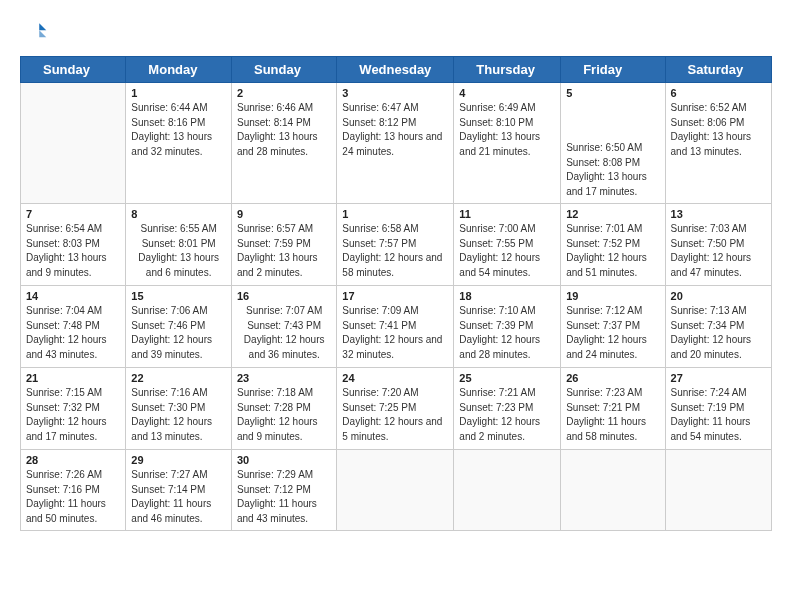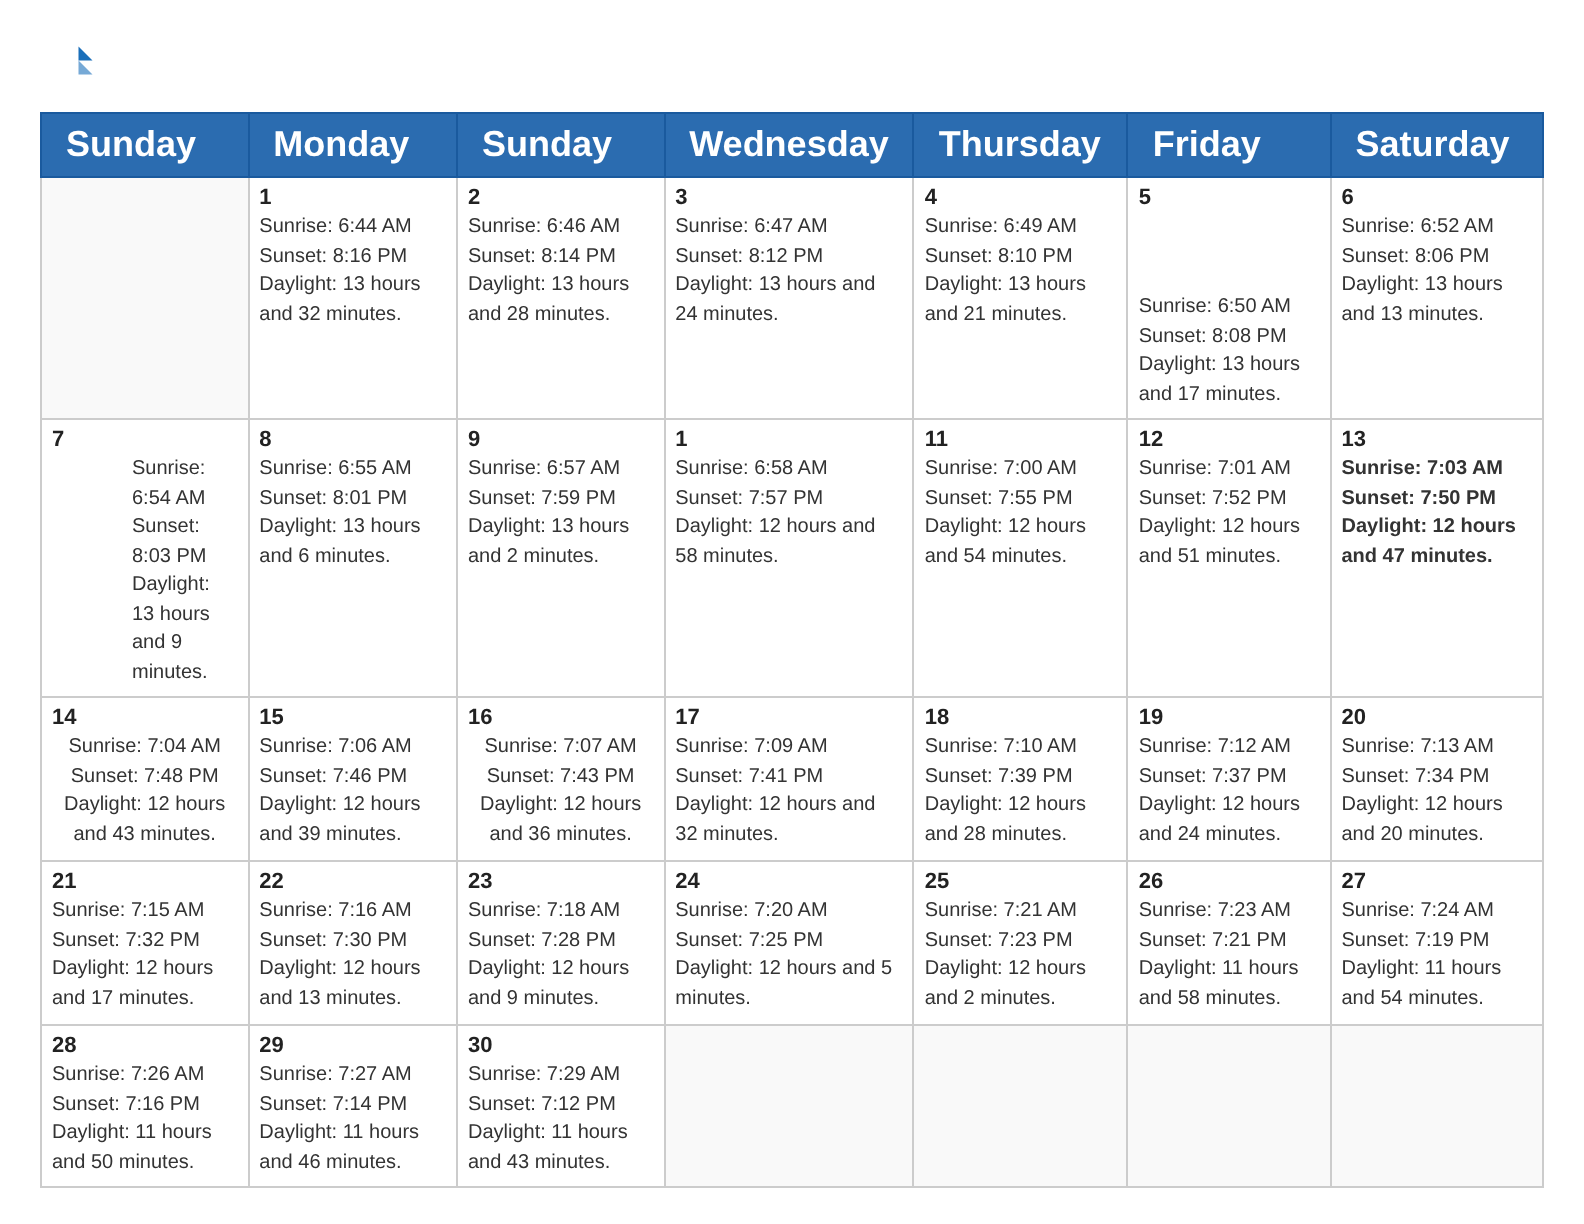--- a/index.html
+++ b/index.html
@@ -56,22 +56,22 @@
     }
     .calendar {
       width: 100%;
       border-collapse: collapse;
       border: 1px solid #ccc;
     }
     .calendar th {
       background-color: #2b6cb0;
       color: white;
       text-align: left;
-      padding: 5px 12px;
-      font-size: 18px;
+      padding: 5px 22px;
+      font-size: 13px;
       font-weight: bold;
       border: 1px solid #1a5a9e;
     }
     .calendar td {
       vertical-align: top;
       padding: 4px 5px;
       border: 1px solid #ccc;
       width: calc(100% / 7);
       font-size: 10.2px;
       color: #333;
@@ -165,27 +165,27 @@
           <td>
             <div class="day-num">6</div>
             <div class="day-info" style="white-space: pre-line;">Sunrise: 6:52 AM
 Sunset: 8:06 PM
 Daylight: 13 hours and 13 minutes.</div>
           </td>
         </tr>
         <tr>
           <td>
             <div class="day-num">7</div>
-            <div class="day-info" style="white-space: pre-line; margin-left: 40px;">Sunrise: 6:54 AM
+            <div class="day-info" style="white-space: pre-line;">Sunrise: 6:54 AM
 Sunset: 8:03 PM
 Daylight: 13 hours and 9 minutes.</div>
           </td>
           <td>
             <div class="day-num">8</div>
-            <div class="day-info" style="white-space: pre-line;">Sunrise: 6:55 AM
+            <div class="day-info" style="white-space: pre-line; text-align: center;">Sunrise: 6:55 AM
 Sunset: 8:01 PM
 Daylight: 13 hours and 6 minutes.</div>
           </td>
           <td>
             <div class="day-num">9</div>
             <div class="day-info" style="white-space: pre-line;">Sunrise: 6:57 AM
 Sunset: 7:59 PM
 Daylight: 13 hours and 2 minutes.</div>
           </td>
           <td>
@@ -201,29 +201,29 @@
 Daylight: 12 hours and 54 minutes.</div>
           </td>
           <td>
             <div class="day-num">12</div>
             <div class="day-info" style="white-space: pre-line;">Sunrise: 7:01 AM
 Sunset: 7:52 PM
 Daylight: 12 hours and 51 minutes.</div>
           </td>
           <td>
             <div class="day-num">13</div>
-            <div class="day-info" style="white-space: pre-line; font-weight: bold;">Sunrise: 7:03 AM
+            <div class="day-info" style="white-space: pre-line;">Sunrise: 7:03 AM
 Sunset: 7:50 PM
 Daylight: 12 hours and 47 minutes.</div>
           </td>
         </tr>
         <tr>
           <td>
             <div class="day-num">14</div>
-            <div class="day-info" style="white-space: pre-line; text-align: center;">Sunrise: 7:04 AM
+            <div class="day-info" style="white-space: pre-line;">Sunrise: 7:04 AM
 Sunset: 7:48 PM
 Daylight: 12 hours and 43 minutes.</div>
           </td>
           <td>
             <div class="day-num">15</div>
             <div class="day-info" style="white-space: pre-line;">Sunrise: 7:06 AM
 Sunset: 7:46 PM
 Daylight: 12 hours and 39 minutes.</div>
           </td>
           <td>

